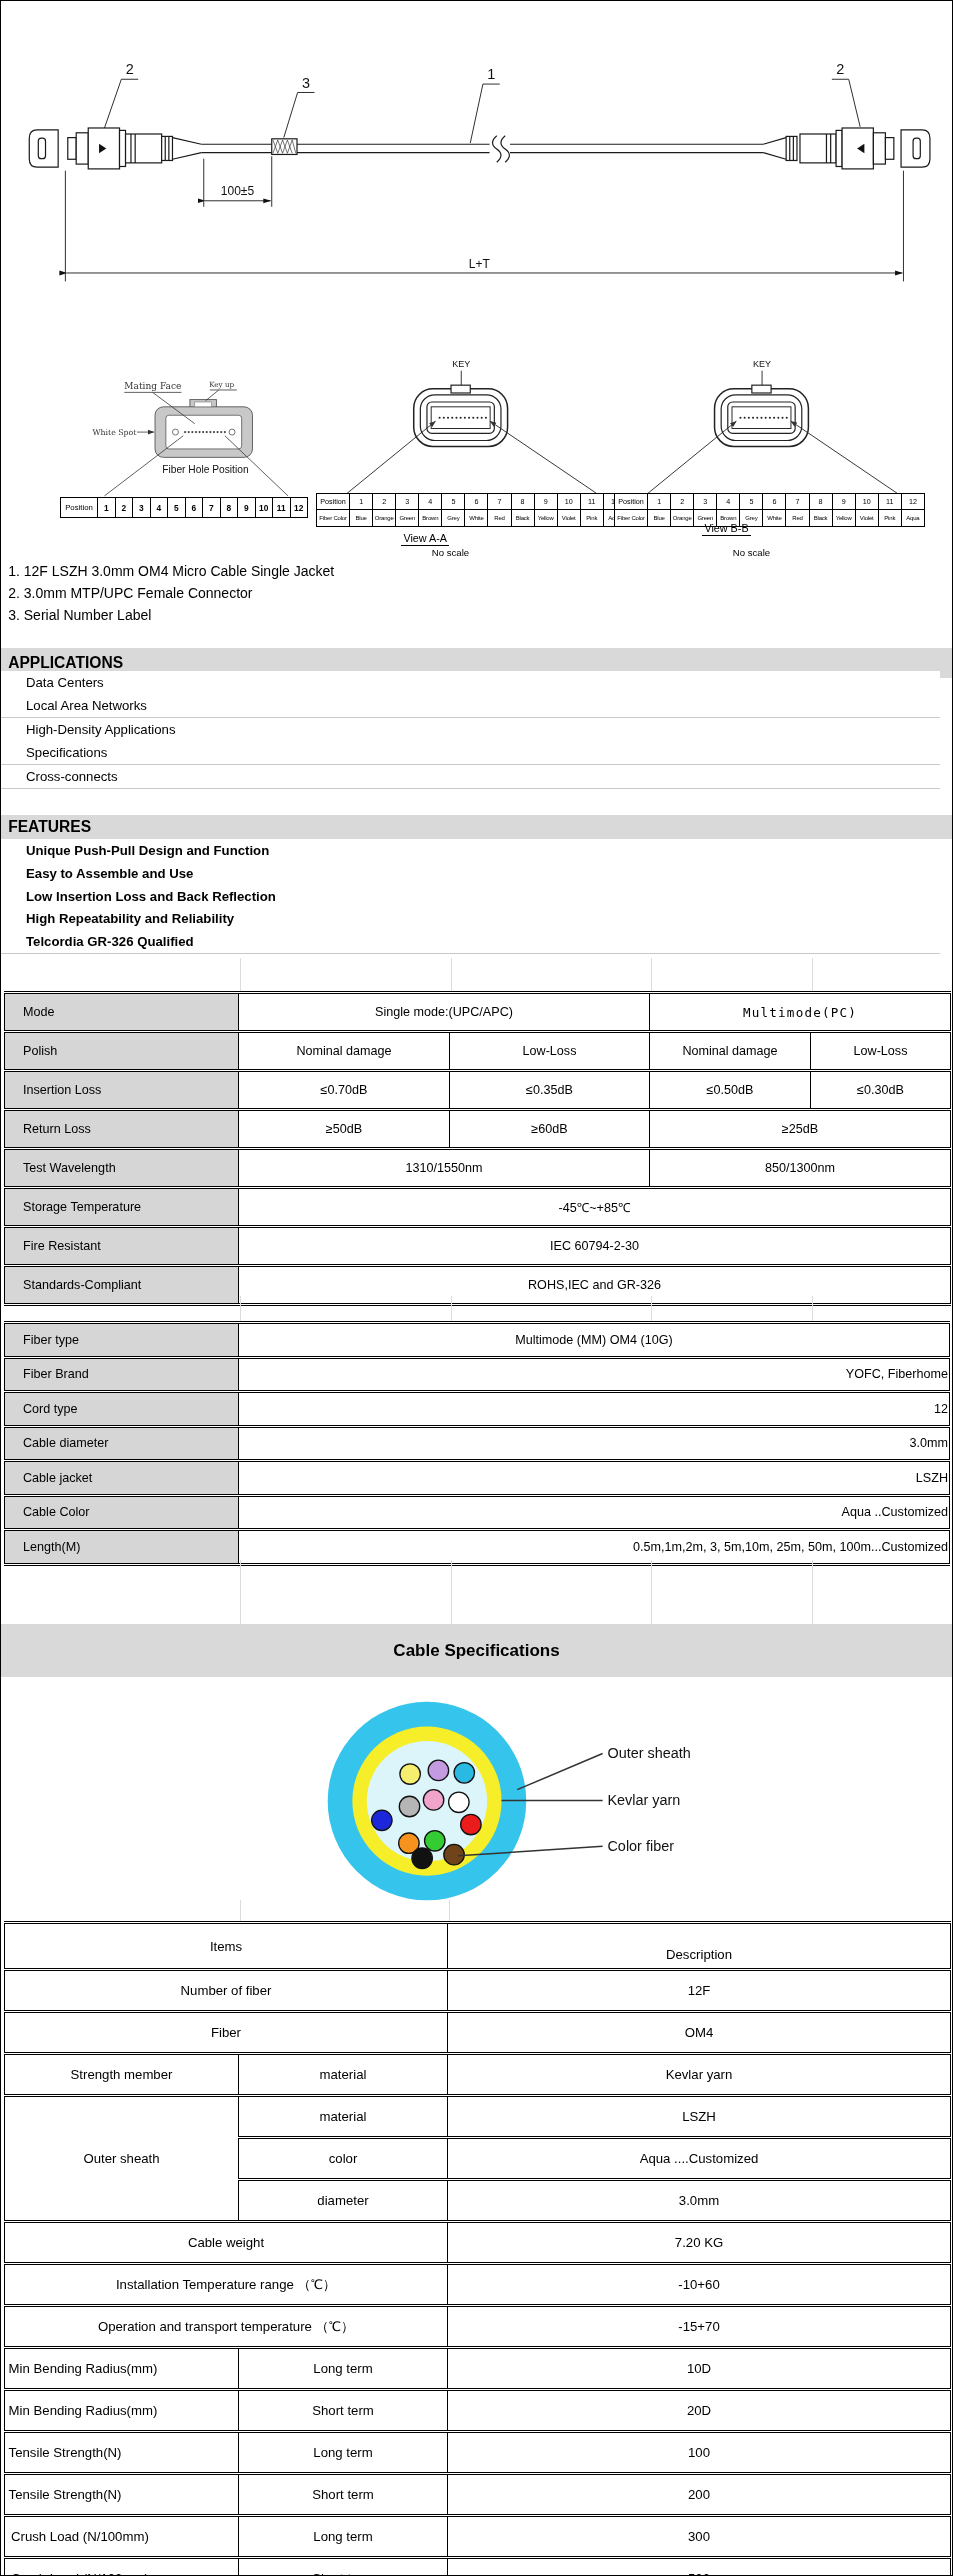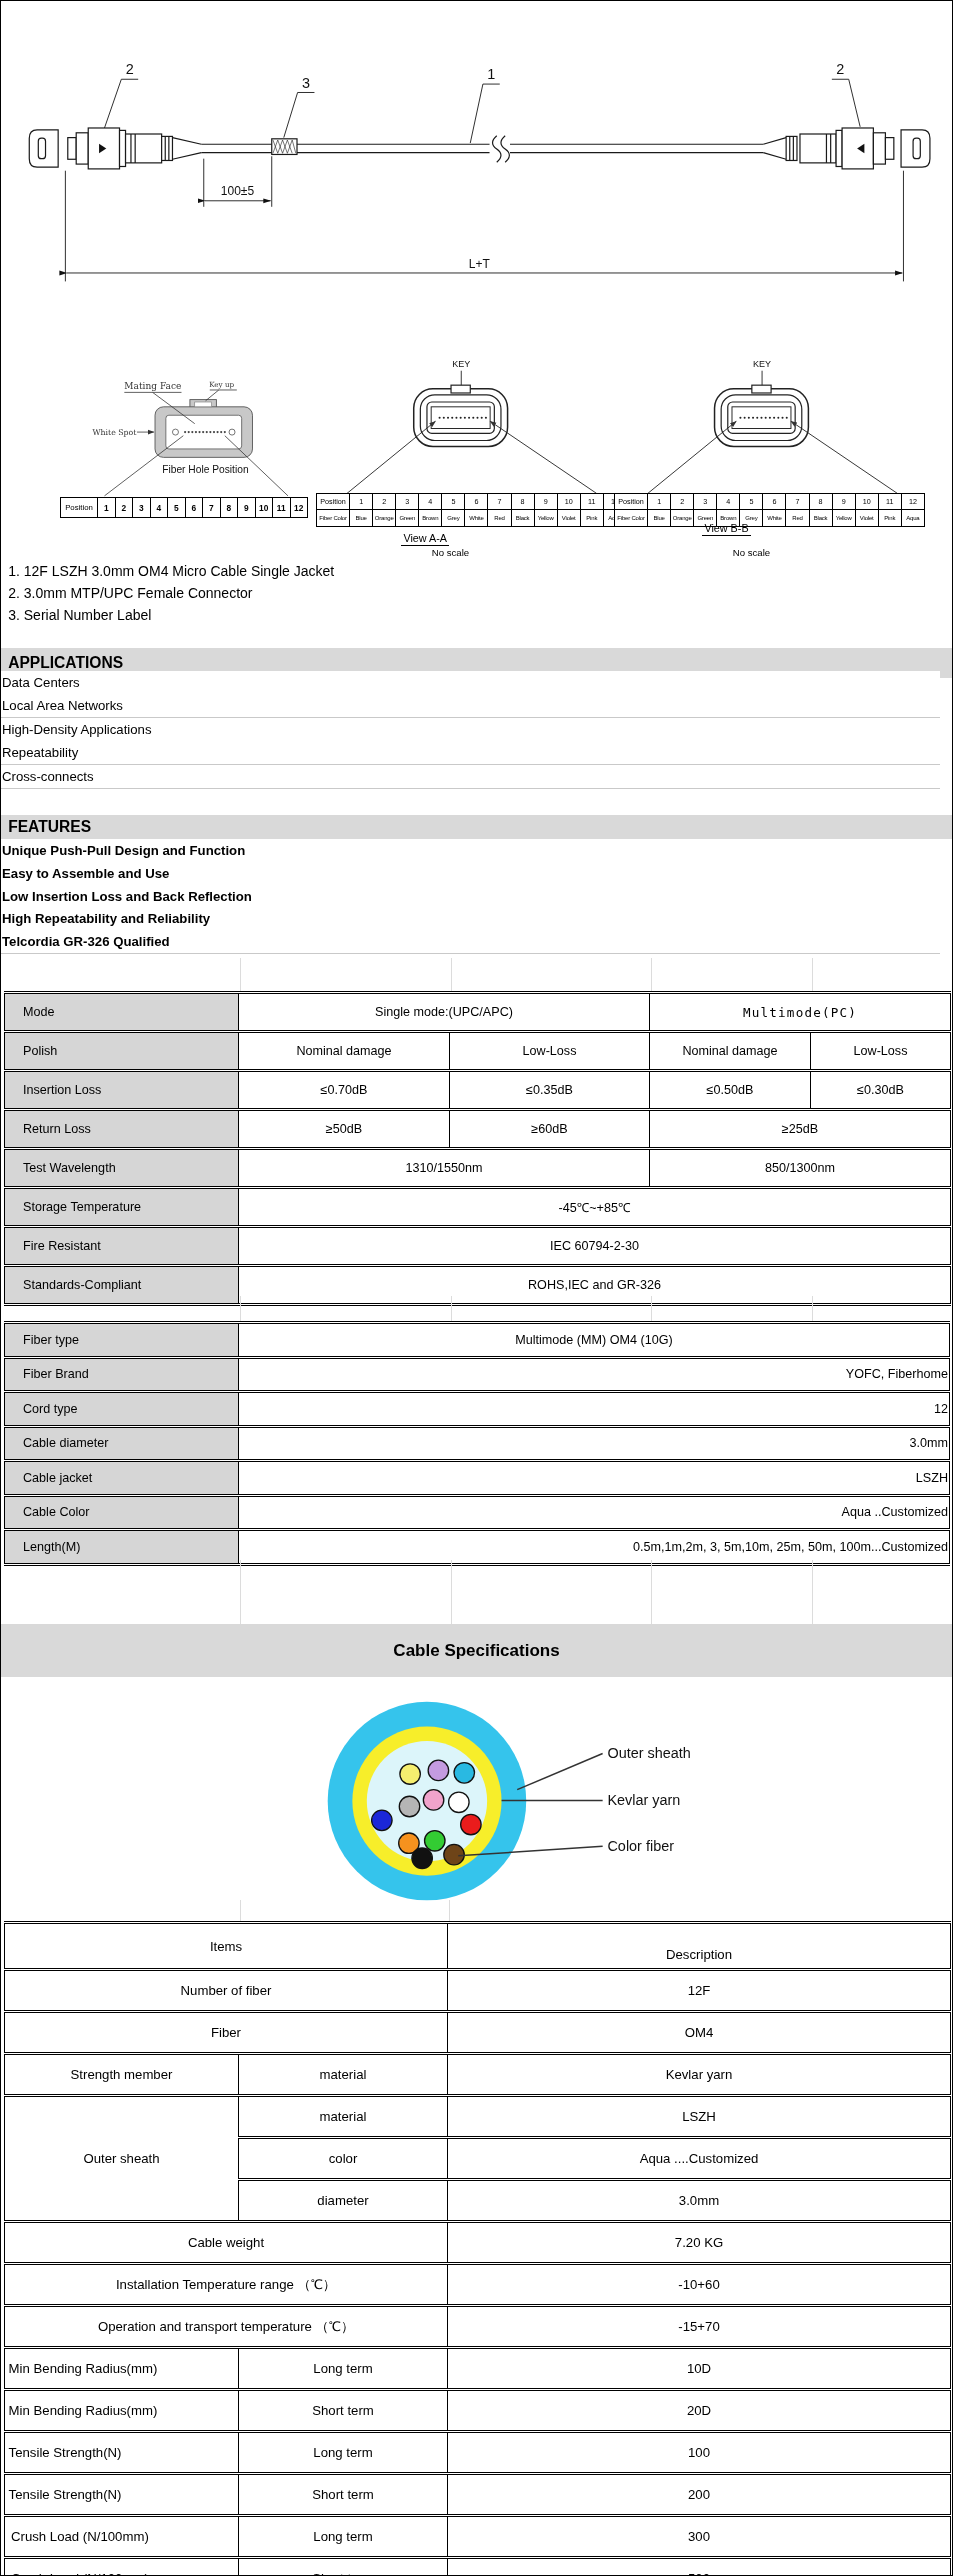--- a/index.html
+++ b/index.html
@@ -6,21 +6,21 @@
   #page{position:relative;width:953px;height:2576px;background:#fff;
         font-family:"Liberation Sans",sans-serif;color:#000;
         border:1.8px solid #000;box-sizing:border-box;overflow:hidden;}
   .abs{position:absolute;}
   svg text{font-family:"Liberation Sans",sans-serif;fill:#111;}
   svg text.tech{font-family:"DejaVu Serif",serif;fill:#333;}
 
   
   .band{position:absolute;left:0;right:0;background:#d9d9d9;font-weight:bold;
         font-size:15.6px;padding-left:7.2px;display:flex;align-items:center;}
-  .rowitem{position:absolute;left:0;right:12px;font-size:13.2px;padding-left:1px;
+  .rowitem{position:absolute;left:0;right:12px;font-size:13.2px;padding-left:25px;
         display:flex;align-items:center;border-bottom:0.6px solid #c9c9c9;background:#fff;}
   .noteline{position:absolute;left:7.2px;font-size:14px;display:flex;align-items:center;height:22px;}
 
   
   table{border-collapse:collapse;table-layout:fixed;position:absolute;background:#fff;}
   .spec{border:1.8px solid #000;}
   .spec td{border-left:1.8px solid #000;border-right:1.8px solid #000;
            border-top:3.6px double #000;border-bottom:3.6px double #000;
            font-size:12.6px;height:34px;overflow:hidden;}
   .prod td{height:29.5px;}
@@ -336,21 +336,21 @@
   <div class="noscale" style="left:701px;top:546px;width:99px">No scale</div>
 
   <div class="noteline" style="top:559px">1. 12F LSZH 3.0mm OM4  Micro Cable Single Jacket</div>
   <div class="noteline" style="top:581px">2. 3.0mm MTP/UPC Female Connector</div>
   <div class="noteline" style="top:603px">3. Serial Number Label</div>
 
   <div class="band" style="top:647px;height:30px">APPLICATIONS</div>
   <div class="rowitem" style="top:670px;height:23px">Data Centers</div>
   <div class="rowitem" style="top:693px;height:23px">Local Area Networks</div>
   <div class="rowitem" style="top:717px;height:23px">High-Density Applications</div>
-  <div class="rowitem" style="top:740px;height:23px">Repeatability</div>
+  <div class="rowitem" style="top:740px;height:23px">Specifications</div>
   <div class="rowitem" style="top:764px;height:23px">Cross-connects</div>
 
   <div class="band" style="top:814px;height:23.5px">FEATURES</div>
   <div class="rowitem" style="top:838px;height:23px;font-weight:bold">Unique Push-Pull Design and Function</div>
   <div class="rowitem" style="top:861px;height:23px;font-weight:bold">Easy to Assemble and Use</div>
   <div class="rowitem" style="top:884px;height:23px;font-weight:bold">Low Insertion Loss and Back Reflection</div>
   <div class="rowitem" style="top:906px;height:23px;font-weight:bold">High Repeatability and Reliability</div>
   <div class="rowitem" style="top:929px;height:23px;font-weight:bold">Telcordia GR-326 Qualified</div>
 
   <div class="vgrid" style="left:239px;top:957px;height:33px"></div>

